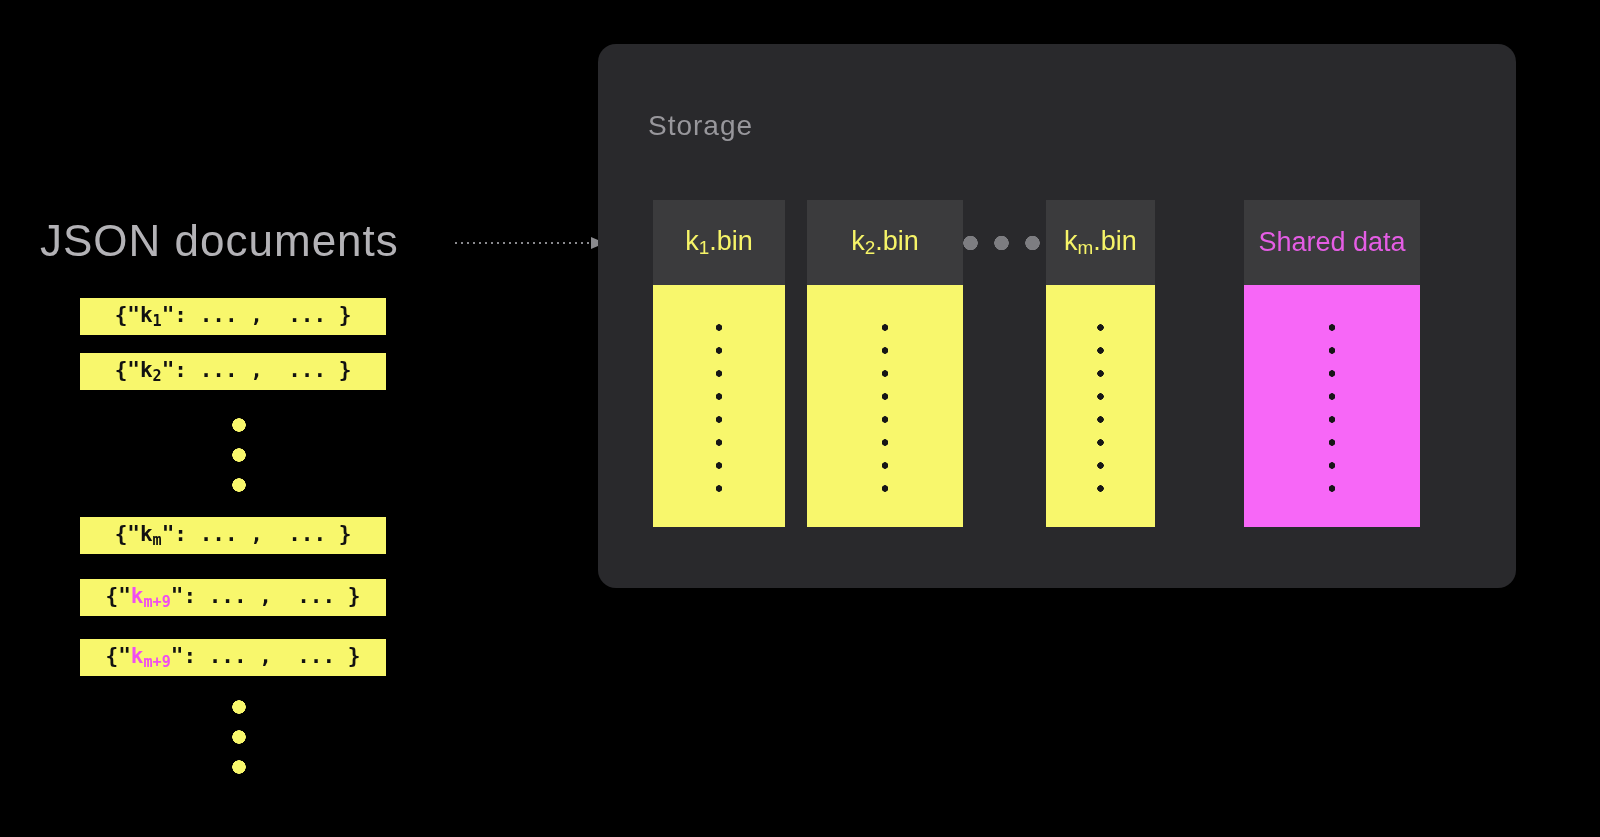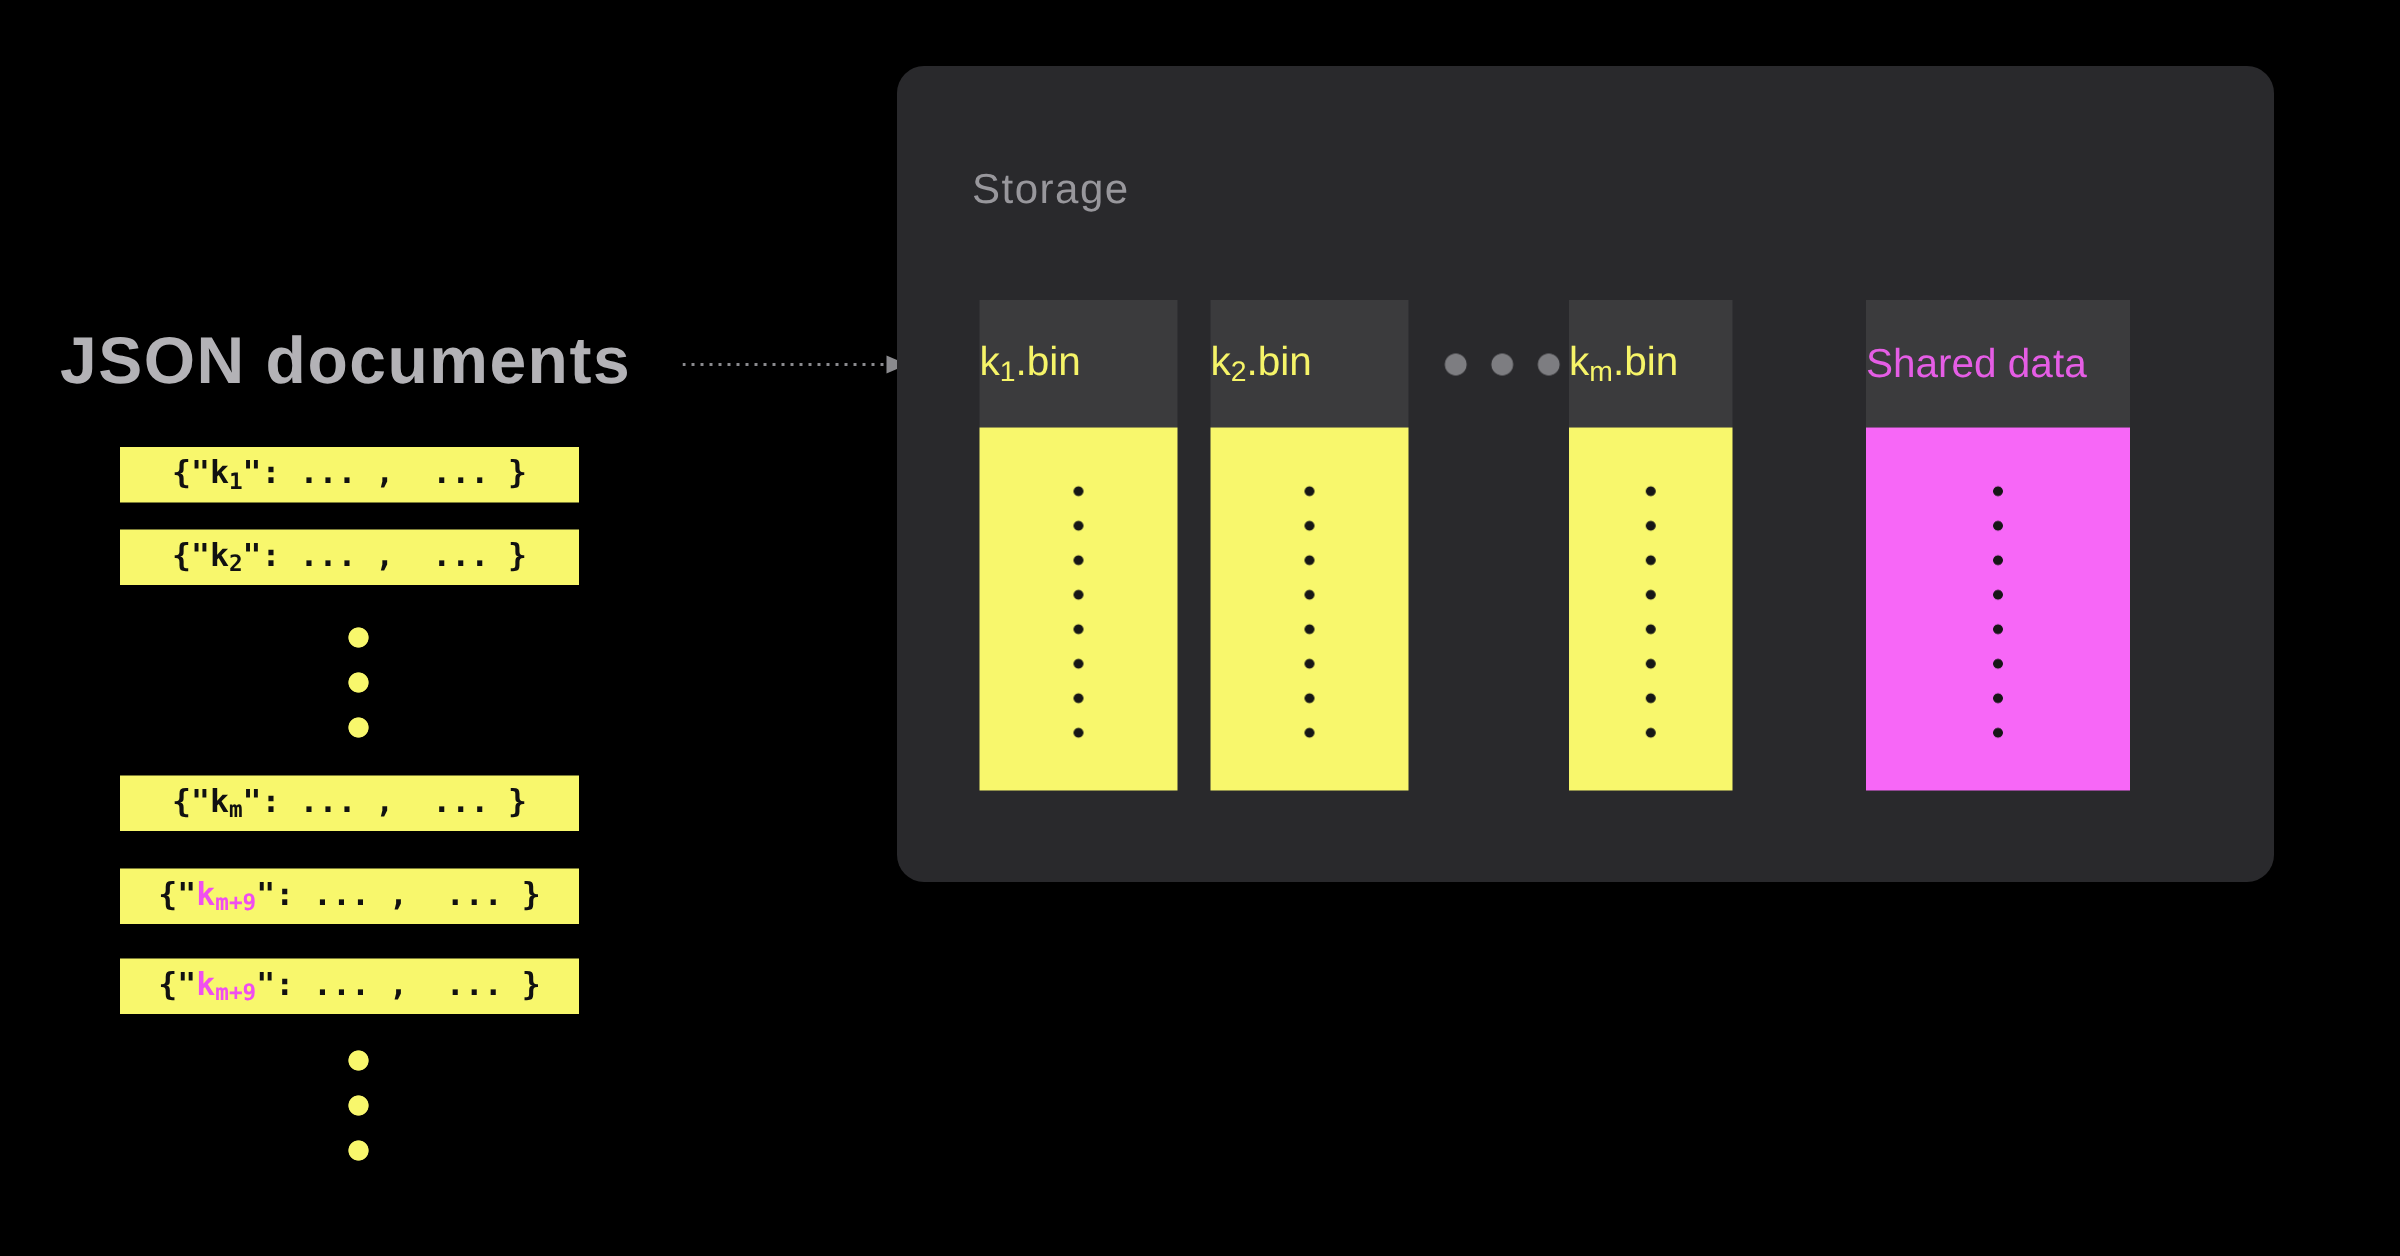--- a/index.html
+++ b/index.html
@@ -4,21 +4,21 @@
 <style>
   html,body { margin:0; padding:0; background:#000; }
   .canvas {
     position:relative; width:1600px; height:837px; background:#000;
     overflow:hidden; font-family:"Liberation Sans", sans-serif;
   }
 
   
   .json-title {
     position:absolute; left:40px; top:216px;
-    font-size:44px; font-weight:700; color:#b3b2b6; letter-spacing:1px;
+    font-size:44px; font-weight:400; color:#b3b2b6; letter-spacing:1px;
   }
   .doc-bar {
     position:absolute; left:80px; width:306px; height:37px;
     background:#f8f76c; display:flex; align-items:center; justify-content:center;
   }
   .doc-text {
     font-family:"DejaVu Sans Mono", monospace; font-weight:bold;
     font-size:21px; color:#111; white-space:pre;
   }
   .doc-text sub { font-size:0.72em; vertical-align:-0.25em; }
@@ -38,21 +38,21 @@
     position:absolute; left:598px; top:44px; width:918px; height:544px;
     background:#29292c; border-radius:18px;
   }
   .storage-title {
     position:absolute; left:50px; top:66px;
     font-size:28px; font-weight:300; color:#98979c; letter-spacing:1px;
   }
   .column { position:absolute; top:156px; }
   .col-header {
     height:85px; background:#3b3b3d;
-    display:flex; align-items:center; 
+    display:flex; align-items:center; justify-content:center;
   }
   .col-label { font-size:27px; color:#f6f468; font-weight:400; }
   .col-label sub { font-size:0.7em; vertical-align:-0.2em; }
   .shared-label { color:#e55de5; }
   .col-body { position:relative; height:242px; background:#f8f76c; }
   .col-body.magenta-body { background:#f767f7; }
   .col-dots {
     position:absolute; left:0; top:31px; width:100%; height:184px;
     background-image:radial-gradient(circle, #161616 3px, transparent 3.5px);
     background-size:100% 23px; background-repeat:repeat-y;
@@ -101,21 +101,21 @@
 
     <div class="column" style="left:55px; width:132px">
       <div class="col-header">
         <span class="col-label"><span>k</span><sub>1</sub><span>.bin</span></span>
       </div>
       <div class="col-body">
         <div class="col-dots"></div>
       </div>
     </div>
 
-    <div class="column" style="left:209px; width:132px">
+    <div class="column" style="left:209px; width:156px">
       <div class="col-header">
         <span class="col-label"><span>k</span><sub>2</sub><span>.bin</span></span>
       </div>
       <div class="col-body">
         <div class="col-dots"></div>
       </div>
     </div>
 
     <div class="h-ellipsis"></div>
 

